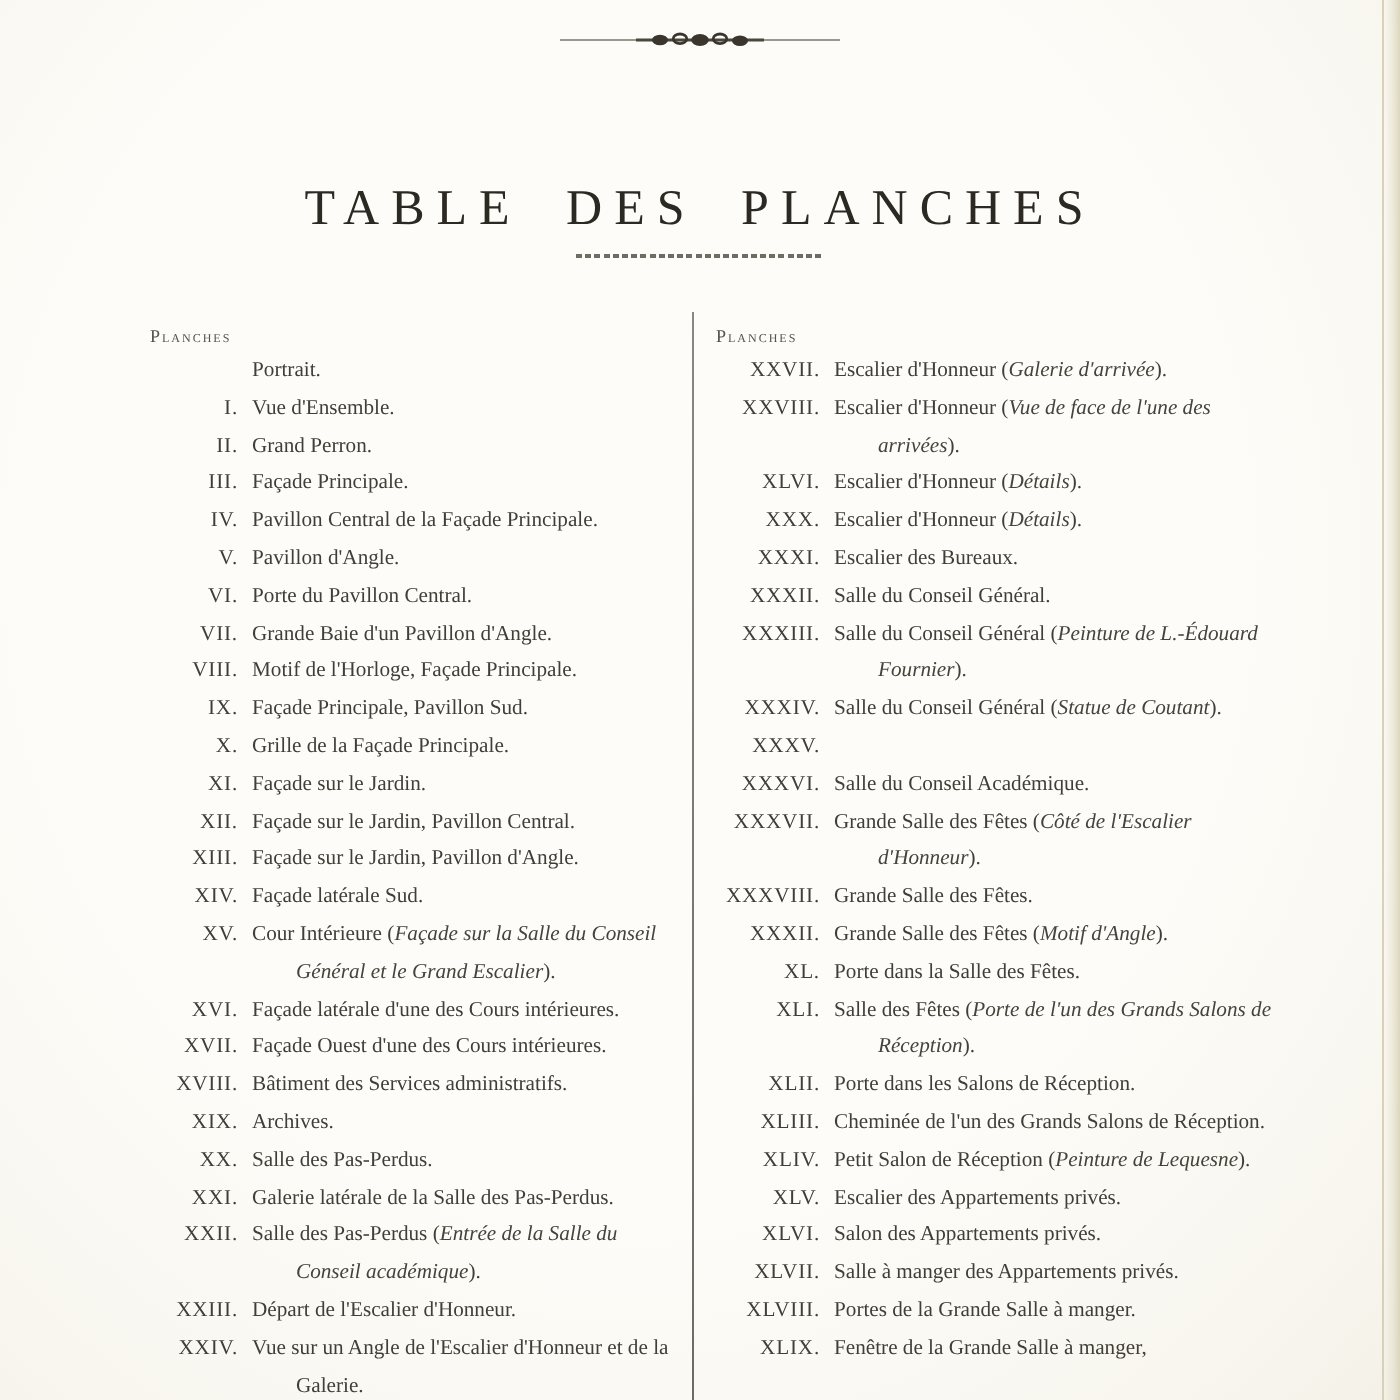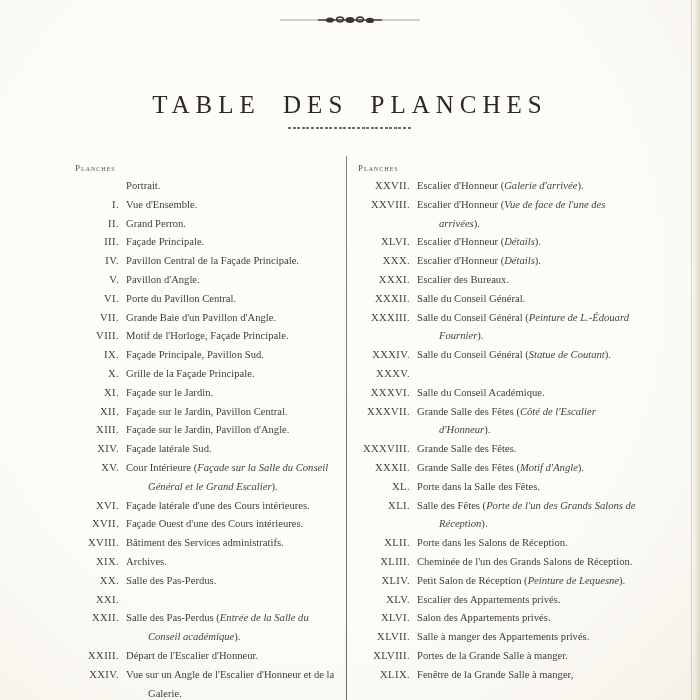--- a/index.html
+++ b/index.html
@@ -178,20 +178,21 @@
           <div class="entry">
     <span class="num">XIX.</span>
     <span class="txt"><span>Archives.</span><i></i><span></span></span>
   </div>
           <div class="entry">
     <span class="num">XX.</span>
     <span class="txt"><span>Salle des Pas-Perdus.</span><i></i><span></span></span>
   </div>
           <div class="entry">
     <span class="num">XXI.</span>
+    <span class="txt"><span>Galerie latérale de la Salle des Pas-Perdus.</span><i></i><span></span></span>
   </div>
           <div class="entry">
     <span class="num">XXII.</span>
     <span class="txt"><span>Salle des Pas-Perdus (</span><i>Entrée de la Salle du Conseil académique</i><span>).</span></span>
   </div>
           <div class="entry">
     <span class="num">XXIII.</span>
     <span class="txt"><span>Départ de l'Escalier d'Honneur.</span><i></i><span></span></span>
   </div>
           <div class="entry">

